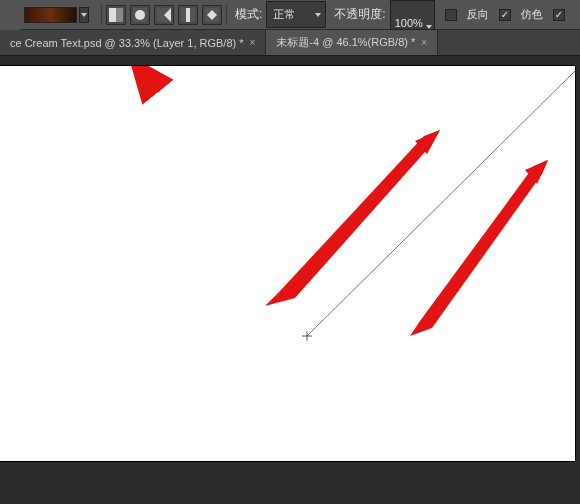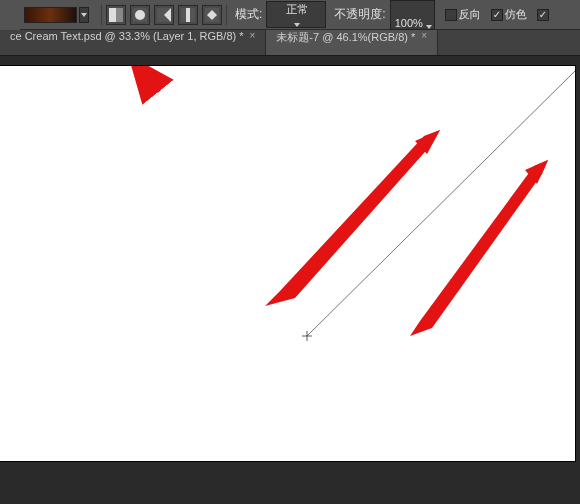--- a/index.html
+++ b/index.html
@@ -66,21 +66,20 @@
   .select-box {
     display: flex;
     align-items: center;
     background: #3c3c3c;
     border: 1px solid #222;
     height: 27px;
     padding: 0 4px 0 6px;
     min-width: 60px;
     justify-content: space-between;
     cursor: pointer;
-    flex-direction: column;
   }
   .opacity-box {
     display: flex;
     align-items: flex-end;
     background: #3c3c3c;
     border: 1px solid #222;
     height: 30px;
     padding: 0 2px 0 4px;
     min-width: 42px;
     justify-content: flex-end;
@@ -97,31 +96,32 @@
     justify-content: center;
     margin-right: 2px;
     cursor: pointer;
   }
   .checkbox.checked::after {
     content: "✓";
     color: #e0e0e0;
     font-size: 10px;
     line-height: 1;
   }
-  .check-group { display: flex; align-items: center; gap: 0; margin-left: 6px; }
+  .check-group { display: flex; align-items: center; gap: 8px; margin-left: 6px; }
 
   .tab-bar {
     height: 26px;
     background: #414141;
     display: flex;
     align-items: stretch;
     border-bottom: 1px solid #1a1a1a;
   }
   .tab {
     display: flex;
+    align-items: center;
     padding: 0 10px;
     font-size: 11px;
     color: #d0d0d0;
     border-right: 1px solid #2a2a2a;
     cursor: pointer;
     gap: 6px;
   }
   .tab.active { background: #535353; }
   .tab .close { font-size: 10px; color: #aaa; cursor: pointer; }
 
@@ -227,21 +227,21 @@
     <span class="checkbox checked"></span>
   </div>
 </div>
 
 <div class="tab-bar">
   <div class="tab">
     <span>ce Cream Text.psd @ 33.3% (Layer 1, RGB/8) *</span>
     <span class="close">×</span>
   </div>
   <div class="tab active">
-    <span>未标题-7 @ 46.1%(RGB/8) *</span>
+    <span>未标题-4 @ 46.1%(RGB/8) *</span>
     <span class="close">×</span>
   </div>
 </div>
 
 <div class="canvas-area">
   <div class="canvas">
     <svg class="overlay" viewBox="0 0 575 395">
 
       <line x1="307" y1="270" x2="575" y2="5" stroke="#555" stroke-width="0.8"></line>
 

